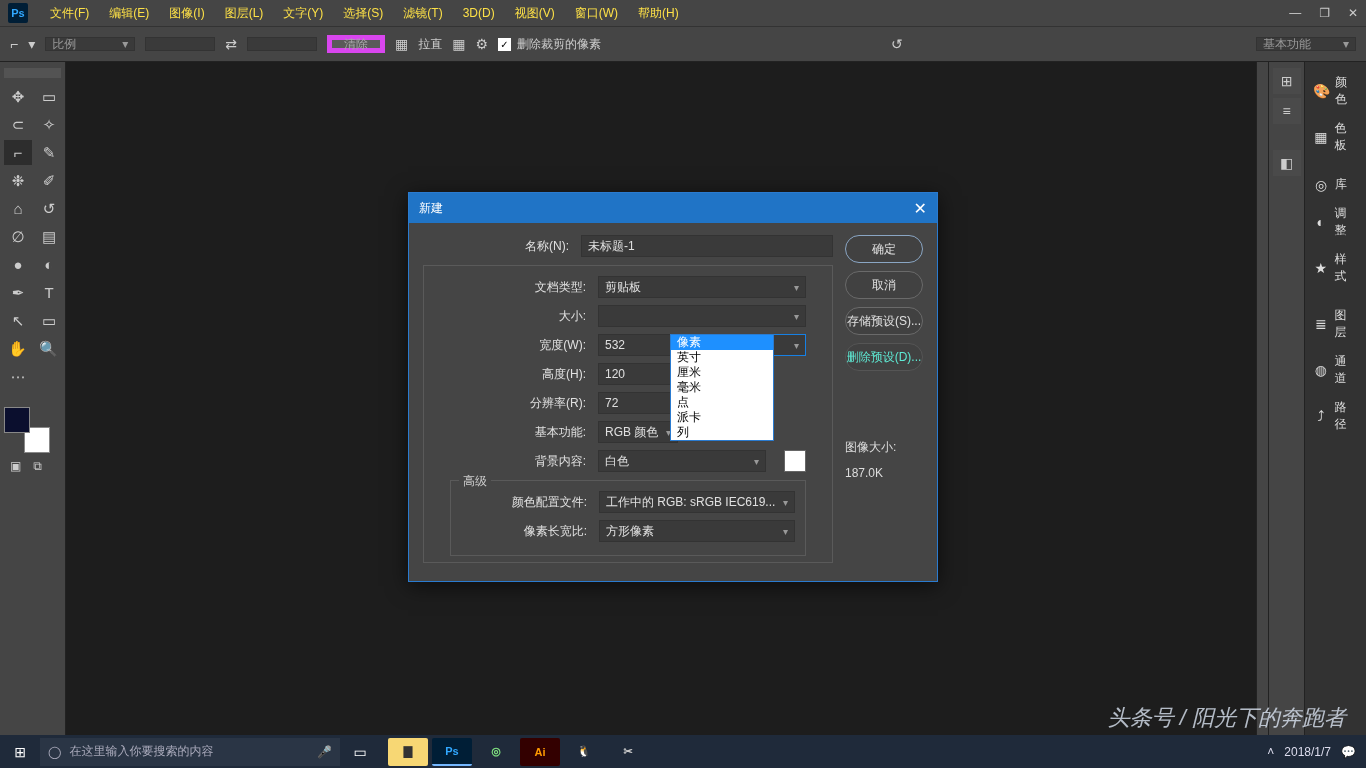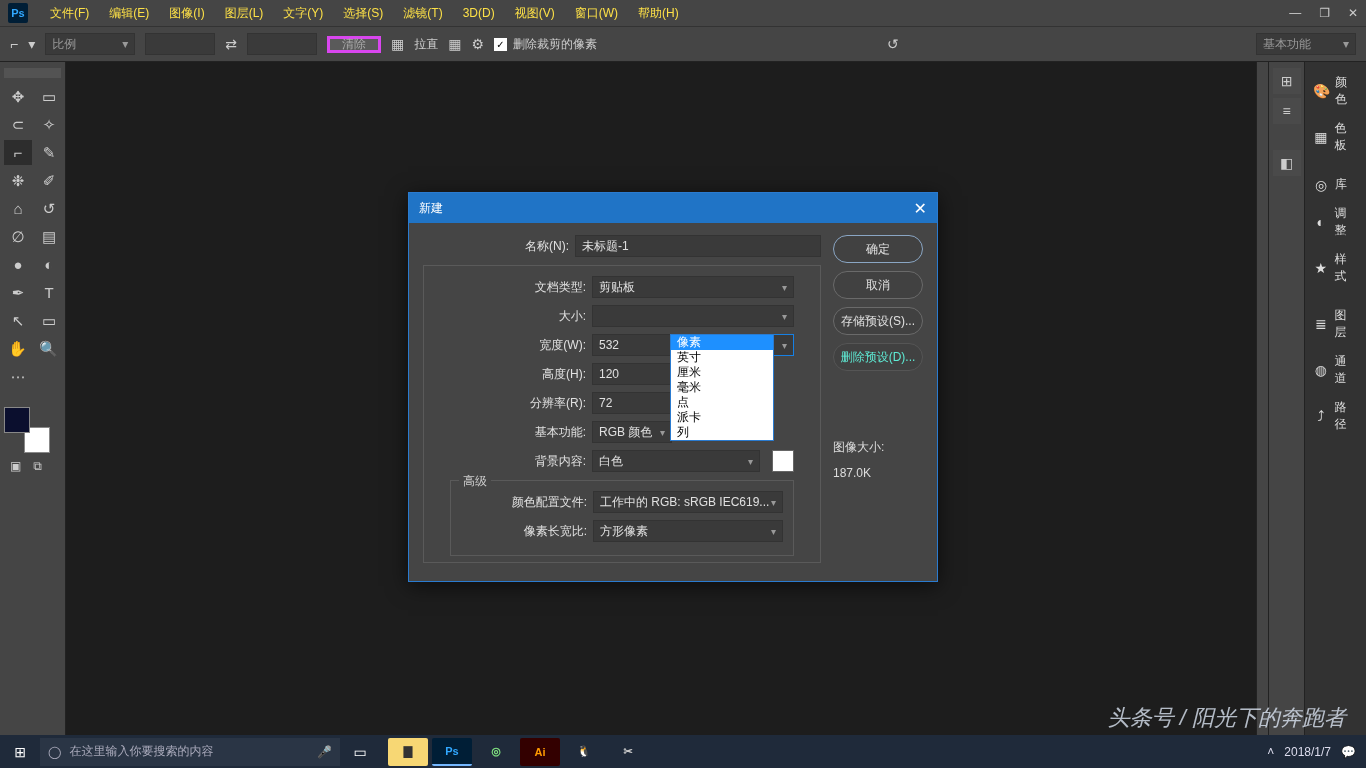--- a/index.html
+++ b/index.html
@@ -2,22 +2,22 @@
 <html><head>
 <meta charset="utf-8">
 <style>
 * { margin: 0; padding: 0; box-sizing: border-box; font-family: "Microsoft YaHei", sans-serif; font-size: 12px; }
 body { width: 1366px; height: 768px; background: #1d1d1d; color: #ccc; overflow: hidden; position: relative; }
 .menubar { height: 26px; background: #454545; display: flex; align-items: center; padding: 0 8px; }
 .ps-logo { width: 20px; height: 20px; background: #001e36; color: #31a8ff; display: flex; align-items: center; justify-content: center; font-weight: bold; font-size: 11px; border-radius: 2px; margin-right: 12px; }
 .menubar .menu-item { padding: 0 10px; color: #fde047; cursor: default; }
 .win-controls { margin-left: auto; display: flex; gap: 18px; color: #ccc; font-size: 14px; }
 .optionsbar { height: 36px; background: #454545; border-top: 1px solid #333; border-bottom: 1px solid #222; display: flex; align-items: center; padding: 0 10px; gap: 10px; }
-.opt-dd { background: #3a3a3a; border: 1px solid #333; height: 22px; padding: 0 6px; display: flex; align-items: center; color: #999; min-width: 90px; }
-.opt-btn { background: #5a5a5a; border: 3px solid #d946ef; height: 17px; padding: 4px 12px; display: flex; align-items: center; color: #aaa; }
+.opt-dd { background: #3a3a3a; border: 1px solid #333; height: 14px; padding: 0 6px; display: flex; align-items: center; color: #999; min-width: 90px; }
+.opt-btn { background: #5a5a5a; border: 5px solid #d946ef; height: 17px; padding: 4px 12px; display: flex; align-items: center; color: #aaa; }
 .opt-icon { color: #ccc; font-size: 14px; }
 .opt-check { display: flex; align-items: center; gap: 6px; }
 .opt-check .box { width: 13px; height: 13px; background: #fff; display: flex; align-items: center; justify-content: center; color: #000; font-size: 10px; }
 .opt-dd.right { margin-left: auto; min-width: 100px; }
 
 .workspace { position: absolute; top: 62px; bottom: 33px; left: 0; right: 0; display: flex; }
 .toolbar { width: 66px; background: #454545; border-right: 1px solid #222; padding: 6px 4px; }
 .toolbar .tab { height: 10px; background: #535353; margin-bottom: 6px; }
 .toolbar-grid { display: grid; grid-template-columns: 1fr 1fr; gap: 3px; }
 .tool { width: 28px; height: 25px; display: flex; align-items: center; justify-content: center; color: #ccc; font-size: 15px; position: relative; }
@@ -35,21 +35,21 @@
 .panelcol2 { width: 62px; background: #323232; border-left: 1px solid #222; display: flex; flex-direction: column; padding-top: 6px; }
 .panelcol2 .row { display: flex; align-items: center; gap: 6px; padding: 6px 8px; color: #ddd; }
 .panelcol2 .ico { font-size: 14px; width: 16px; text-align: center; }
 
 .dialog { position: absolute; left: 408px; top: 192px; width: 530px; background: #454545; border: 1px solid #2a7bd0; box-shadow: 0 4px 20px rgba(0,0,0,0.6); }
 .dlg-title { height: 30px; background: #2074c6; color: #fff; display: flex; align-items: center; padding: 0 10px; }
 .dlg-title .x { margin-left: auto; font-size: 16px; cursor: pointer; }
 .dlg-body { padding: 12px 14px 18px; display: flex; gap: 12px; }
 .dlg-left { flex: 1; }
 .dlg-right { width: 118px; display: flex; flex-direction: column; gap: 8px; }
-.dlg-row { display: flex; align-items: center; margin-bottom: 7px; gap: 6px; }
+.dlg-row { display: flex; align-items: center; margin-bottom: 7px; gap: 12px; }
 .dlg-row label { width: 146px; text-align: right; color: #e0e0e0; }
 .dlg-input { background: #3a3a3a; border: 1px solid #333; height: 22px; padding: 0 6px; color: #e0e0e0; flex: 1; display: flex; align-items: center; }
 .dlg-select { background: #3a3a3a; border: 1px solid #333; height: 22px; padding: 0 6px; color: #e0e0e0; display: flex; align-items: center; justify-content: space-between; }
 .dlg-select.sel-right { width: 100px; }
 .dlg-select.sel-full { flex: 1; }
 .dlg-select.active { border: 1px solid #1680e4; }
 .dlg-select .arr { color: #999; font-size: 10px; }
 .dlg-btn { height: 28px; border: 1px solid #6a6a6a; border-radius: 14px; background: #414141; color: #e0e0e0; display: flex; align-items: center; justify-content: center; }
 .dlg-btn.primary { border: 1px solid #8aa6c4; }
 .dlg-btn.disabled { color: #5eead4; border-color: #555; }

